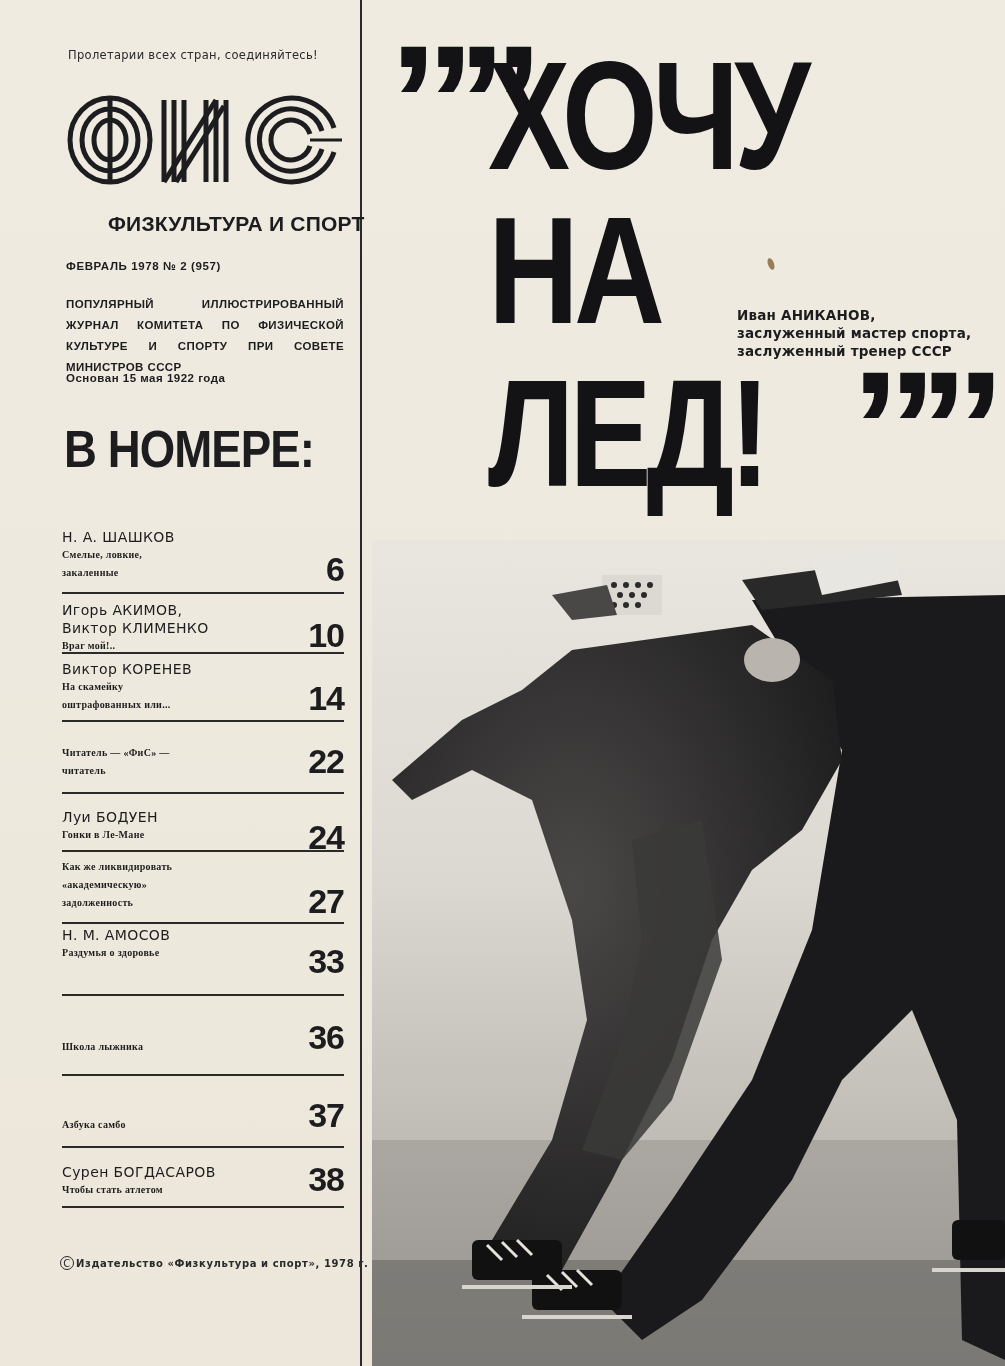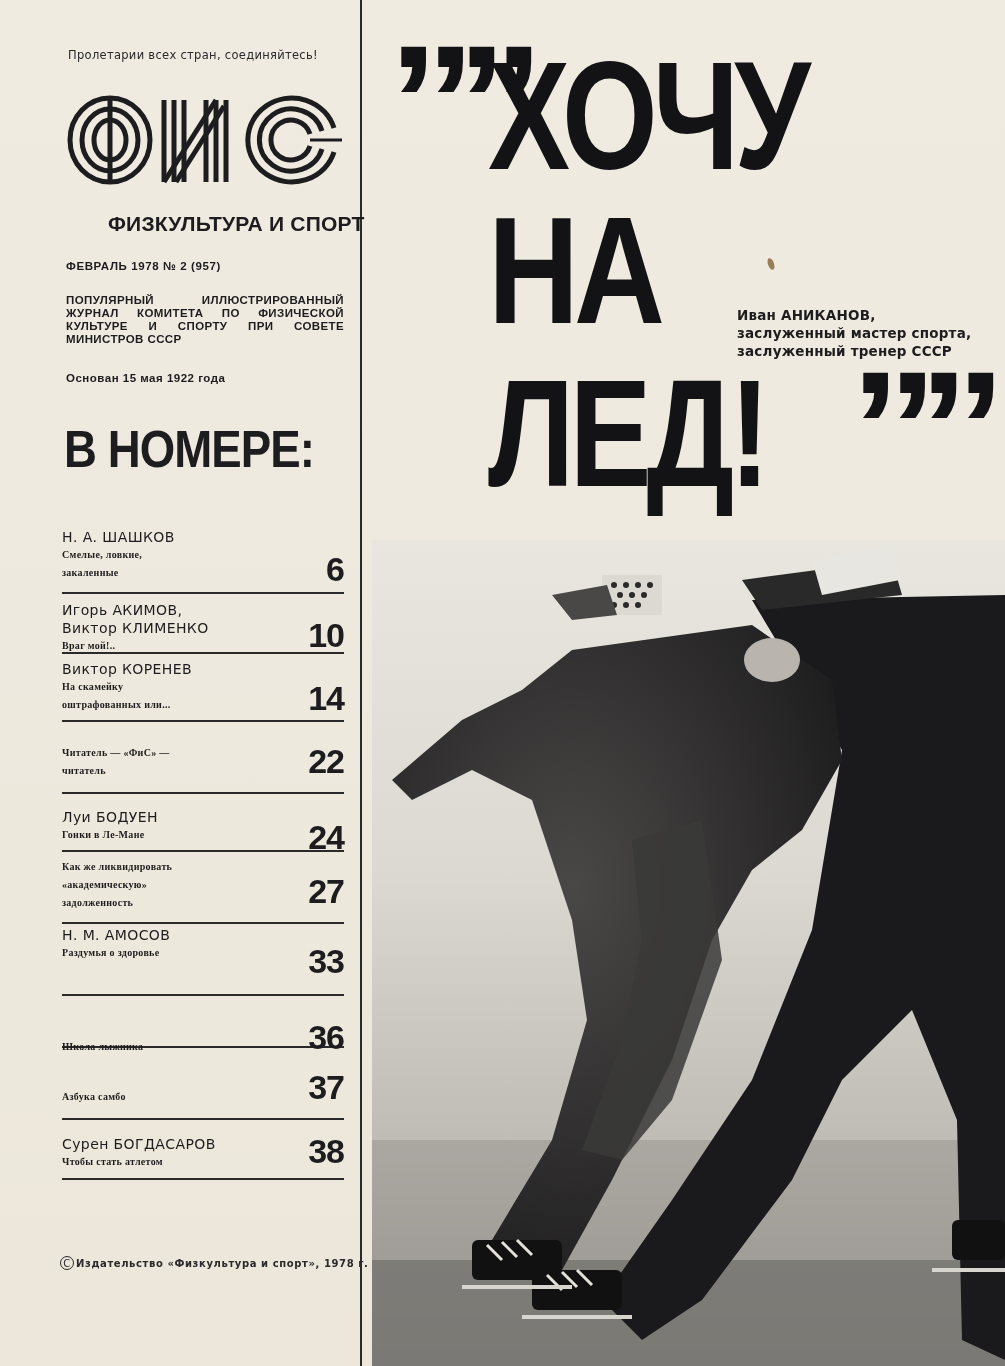--- a/index.html
+++ b/index.html
@@ -10,21 +10,21 @@
     color: #1d1c1e;
   }
   .page { position: absolute; inset: 0; background: linear-gradient(180deg,#efebe1 0%,#ece7da 100%); }
   .vrule { position: absolute; left: 360px; top: 0; width: 2px; height: 1366px; background: #2a2a2a; }
 
   
   .slogan { position: absolute; left: 68px; top: 48px; font-size: 11.5px; letter-spacing: 0.3px; color: #2a292b; }
   .logo { position: absolute; left: 66px; top: 94px; width: 280px; height: 92px; }
   .logo-sub { position: absolute; left: 66px; top: 212px; font-family: "Liberation Sans", sans-serif; font-weight: bold; font-size: 21px; letter-spacing: 0.2px; margin-left: 42px; }
   .issue { position: absolute; left: 66px; top: 260px; font-family: "Liberation Sans", sans-serif; font-weight: bold; font-size: 11.5px; letter-spacing: 0.6px; }
-  .about { position: absolute; left: 66px; top: 294px; width: 278px; font-family: "Liberation Sans", sans-serif; font-weight: bold; font-size: 11.5px; line-height: 13px; text-align: justify; text-align-last: left; letter-spacing: 0.4px; text-transform: uppercase; }
+  .about { position: absolute; left: 66px; top: 294px; width: 278px; font-family: "Liberation Sans", sans-serif; font-weight: bold; font-size: 11.5px; line-height: 21px; text-align: justify; text-align-last: left; letter-spacing: 0.4px; text-transform: uppercase; }
   .founded { position: absolute; left: 66px; top: 372px; font-family: "Liberation Sans", sans-serif; font-weight: bold; font-size: 11.5px; letter-spacing: 0.5px; }
   .in-issue { position: absolute; left: 64px; top: 422px; font-family: "Liberation Sans", sans-serif; font-weight: bold; font-size: 48px; line-height: 52px; letter-spacing: -1px; transform: scaleY(1.08) scaleX(0.95); transform-origin: left top; }
 
   .toc { position: absolute; left: 62px; top: 528px; width: 282px; }
   .toc-item { position: relative; border-bottom: 2px solid #2a2a2a; box-sizing: border-box; }
   .toc-text { position: absolute; left: 0; font-size: 14px; line-height: 18px; }
   .toc-author { font-family: "DejaVu Sans", sans-serif; font-weight: normal; letter-spacing: 0.4px; }
   .toc-title { font-family: Liberation Serif, serif; font-weight: bold; font-size: 10px; letter-spacing: 0.3px; }
   .toc-page { position: absolute; right: 0; font-family: "Liberation Sans", sans-serif; font-weight: bold; font-size: 34px; line-height: 34px; letter-spacing: -1px; }
 
@@ -132,32 +132,32 @@
       </div>
       <div class="toc-page" style="top:14px;margin-top:12px;">24</div>
     </div>
 
     <div class="toc-item" style="height:72px;">
       <div class="toc-text" style="top:6px;">
         <div class="toc-title">Как же ликвидировать</div>
         <div class="toc-title">«академическую»</div>
         <div class="toc-title">задолженность</div>
       </div>
-      <div class="toc-page" style="top:22px;">27</div>
+      <div class="toc-page" style="top:32px;">27</div>
     </div>
 
     <div class="toc-item" style="height:72px;">
       <div class="toc-text" style="top:2px;">
         <div class="toc-author">Н. М. АМОСОВ</div>
         <div class="toc-title">Раздумья о здоровье</div>
       </div>
       <div class="toc-page" style="top:20px;">33</div>
     </div>
 
-    <div class="toc-item" style="height:52px;">
+    <div class="toc-item" style="height:80px;">
       <div class="toc-text" style="top:42px;">
         <div class="toc-title">Школа лыжника</div>
       </div>
       <div class="toc-page" style="top:24px;">36</div>
     </div>
 
     <div class="toc-item" style="height:72px;">
       <div class="toc-text" style="top:40px;">
         <div class="toc-title">Азбука самбо</div>
       </div>

